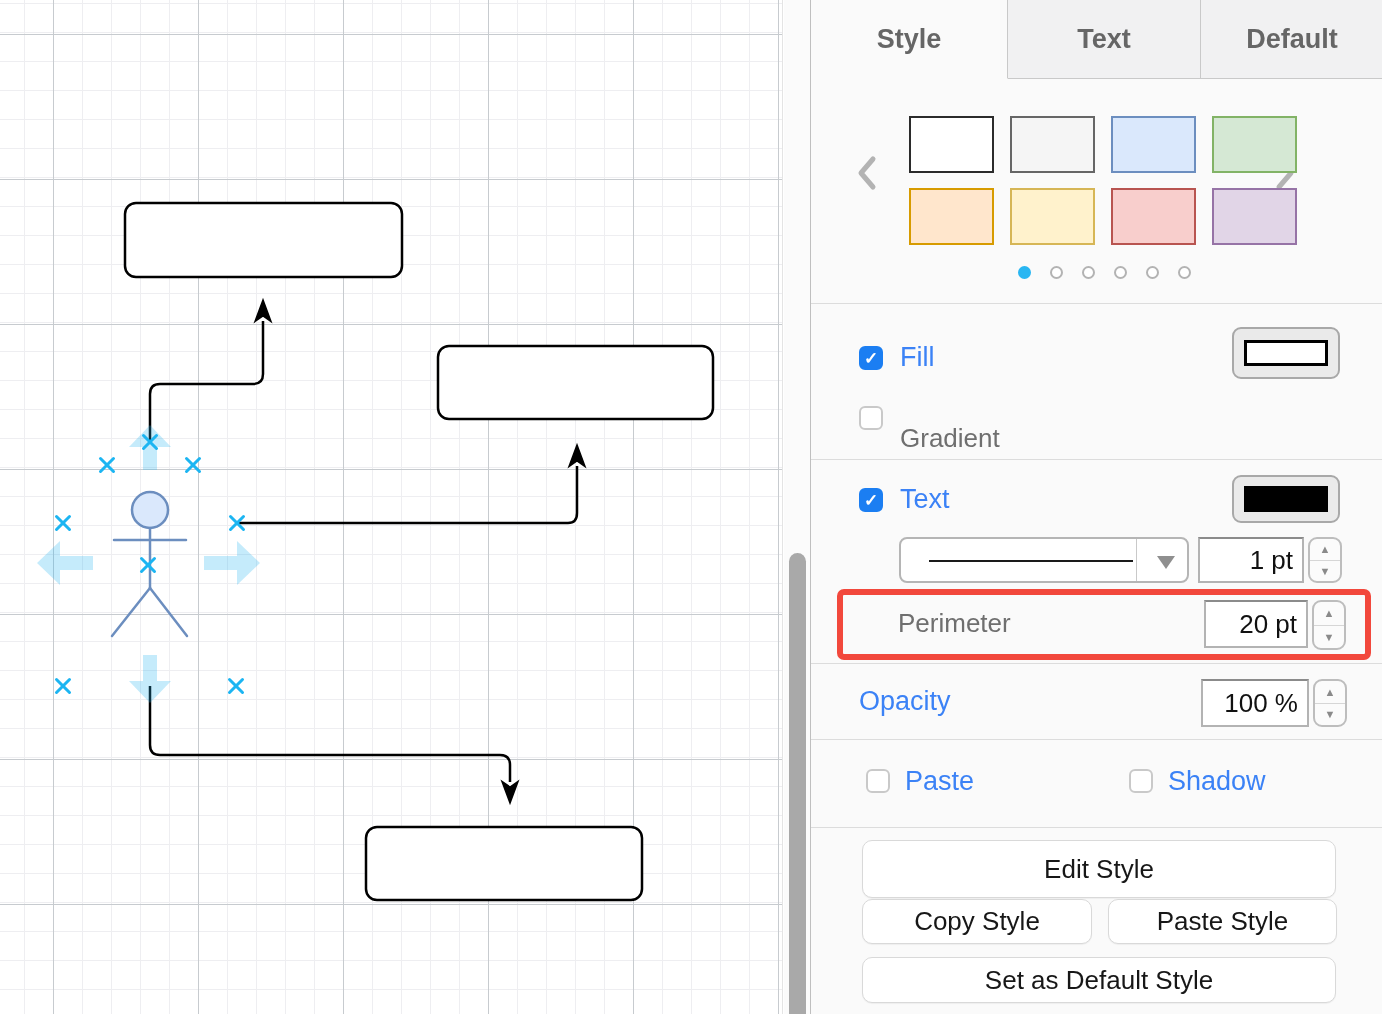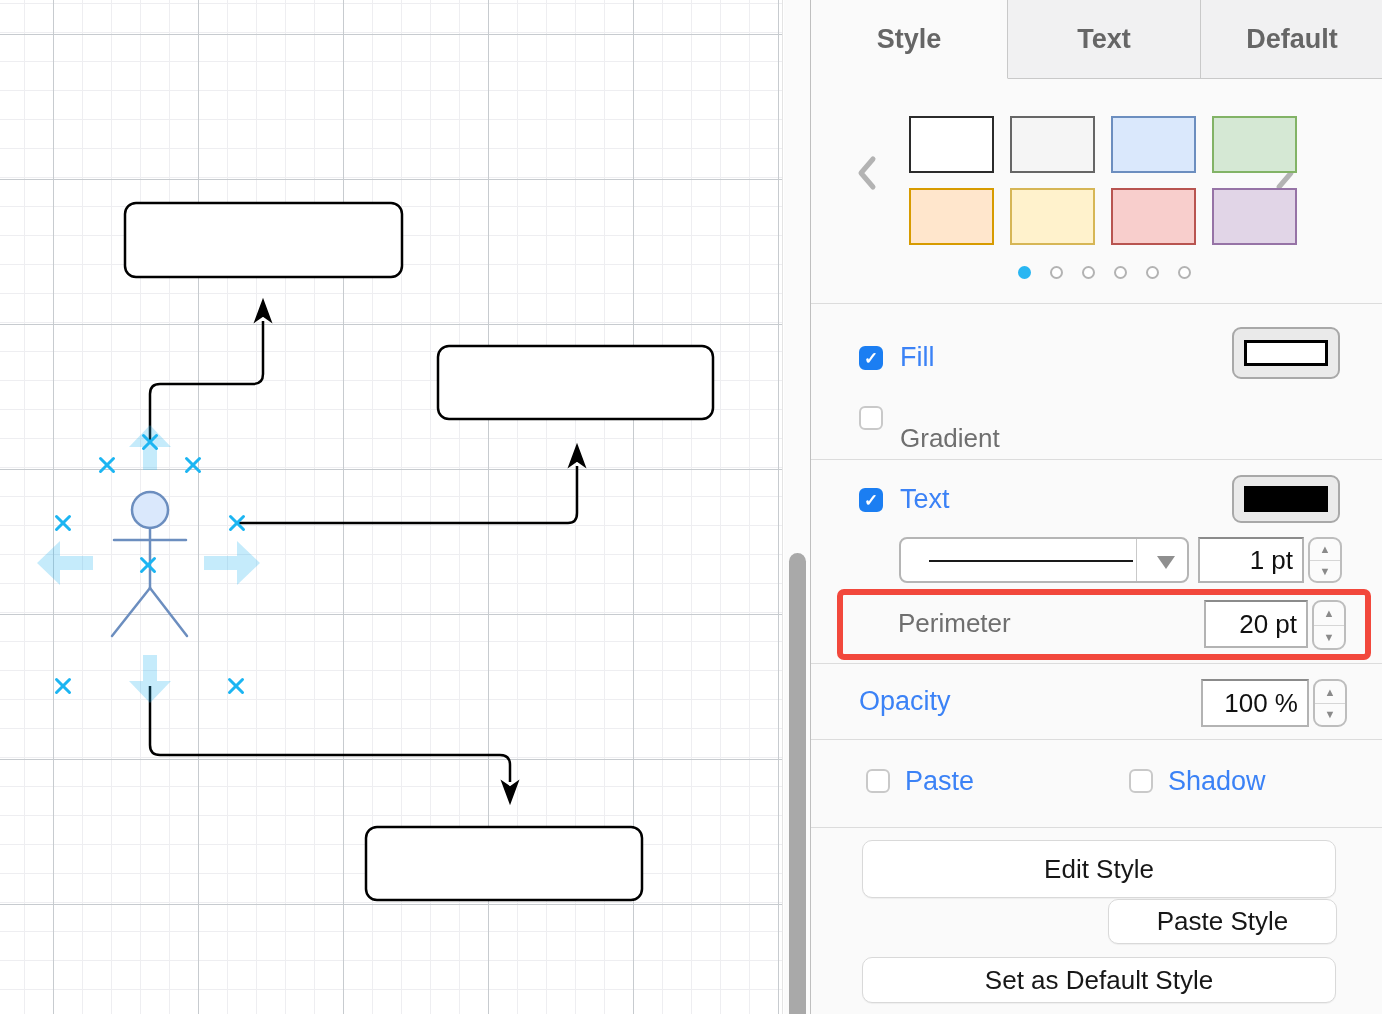--- a/index.html
+++ b/index.html
@@ -249,16 +249,17 @@
     <div class="divider" style="top:739px"></div>
 
     <div class="cb" style="left:55px;top:769px"></div>
     <div class="lbl-bold" style="left:94px;top:766px">Paste</div>
     <div class="cb" style="left:318px;top:769px"></div>
     <div class="lbl-bold" style="left:357px;top:766px">Shadow</div>
 
     <div class="divider" style="top:827px"></div>
 
     <div class="btn" style="left:51px;top:840px;width:474px;height:58px">Edit Style</div>
+    <div class="btn" style="left:51px;top:899px;width:230px;height:45px">Copy Style</div>
     <div class="btn" style="left:297px;top:899px;width:229px;height:45px">Paste Style</div>
     <div class="btn" style="left:51px;top:957px;width:474px;height:46px">Set as Default Style</div>
   </div>
 </div>
 
 </body></html>

